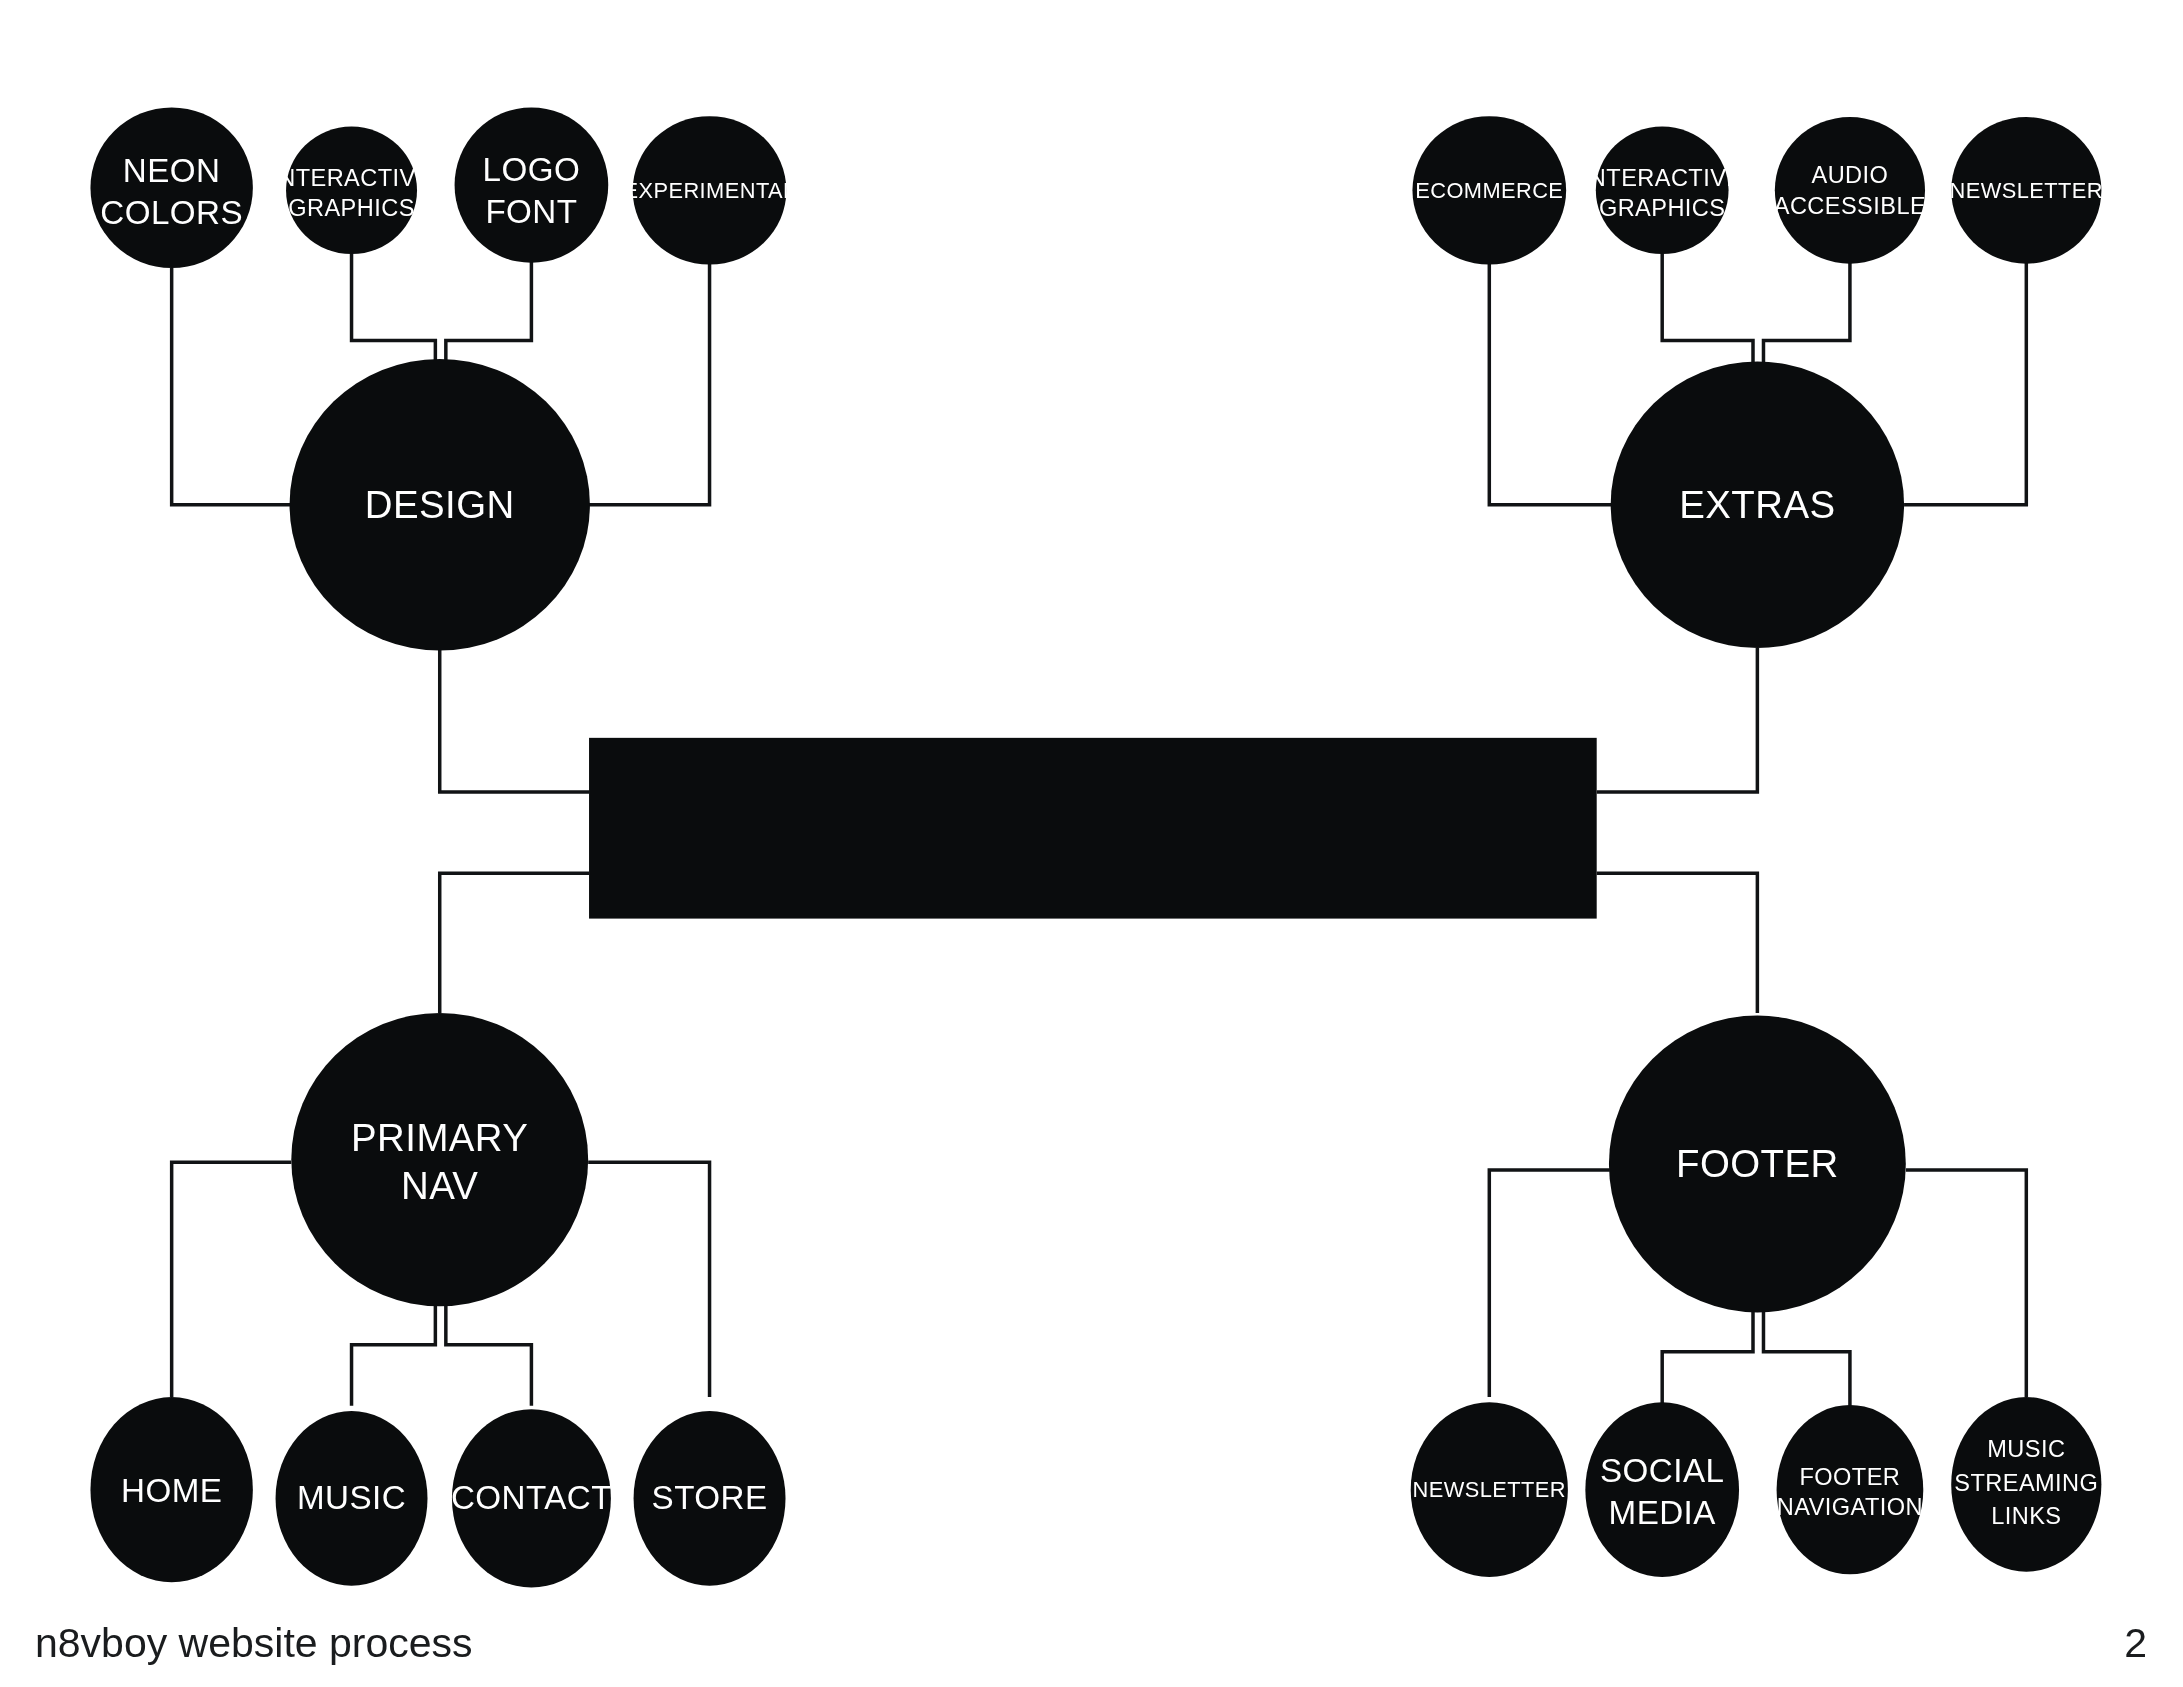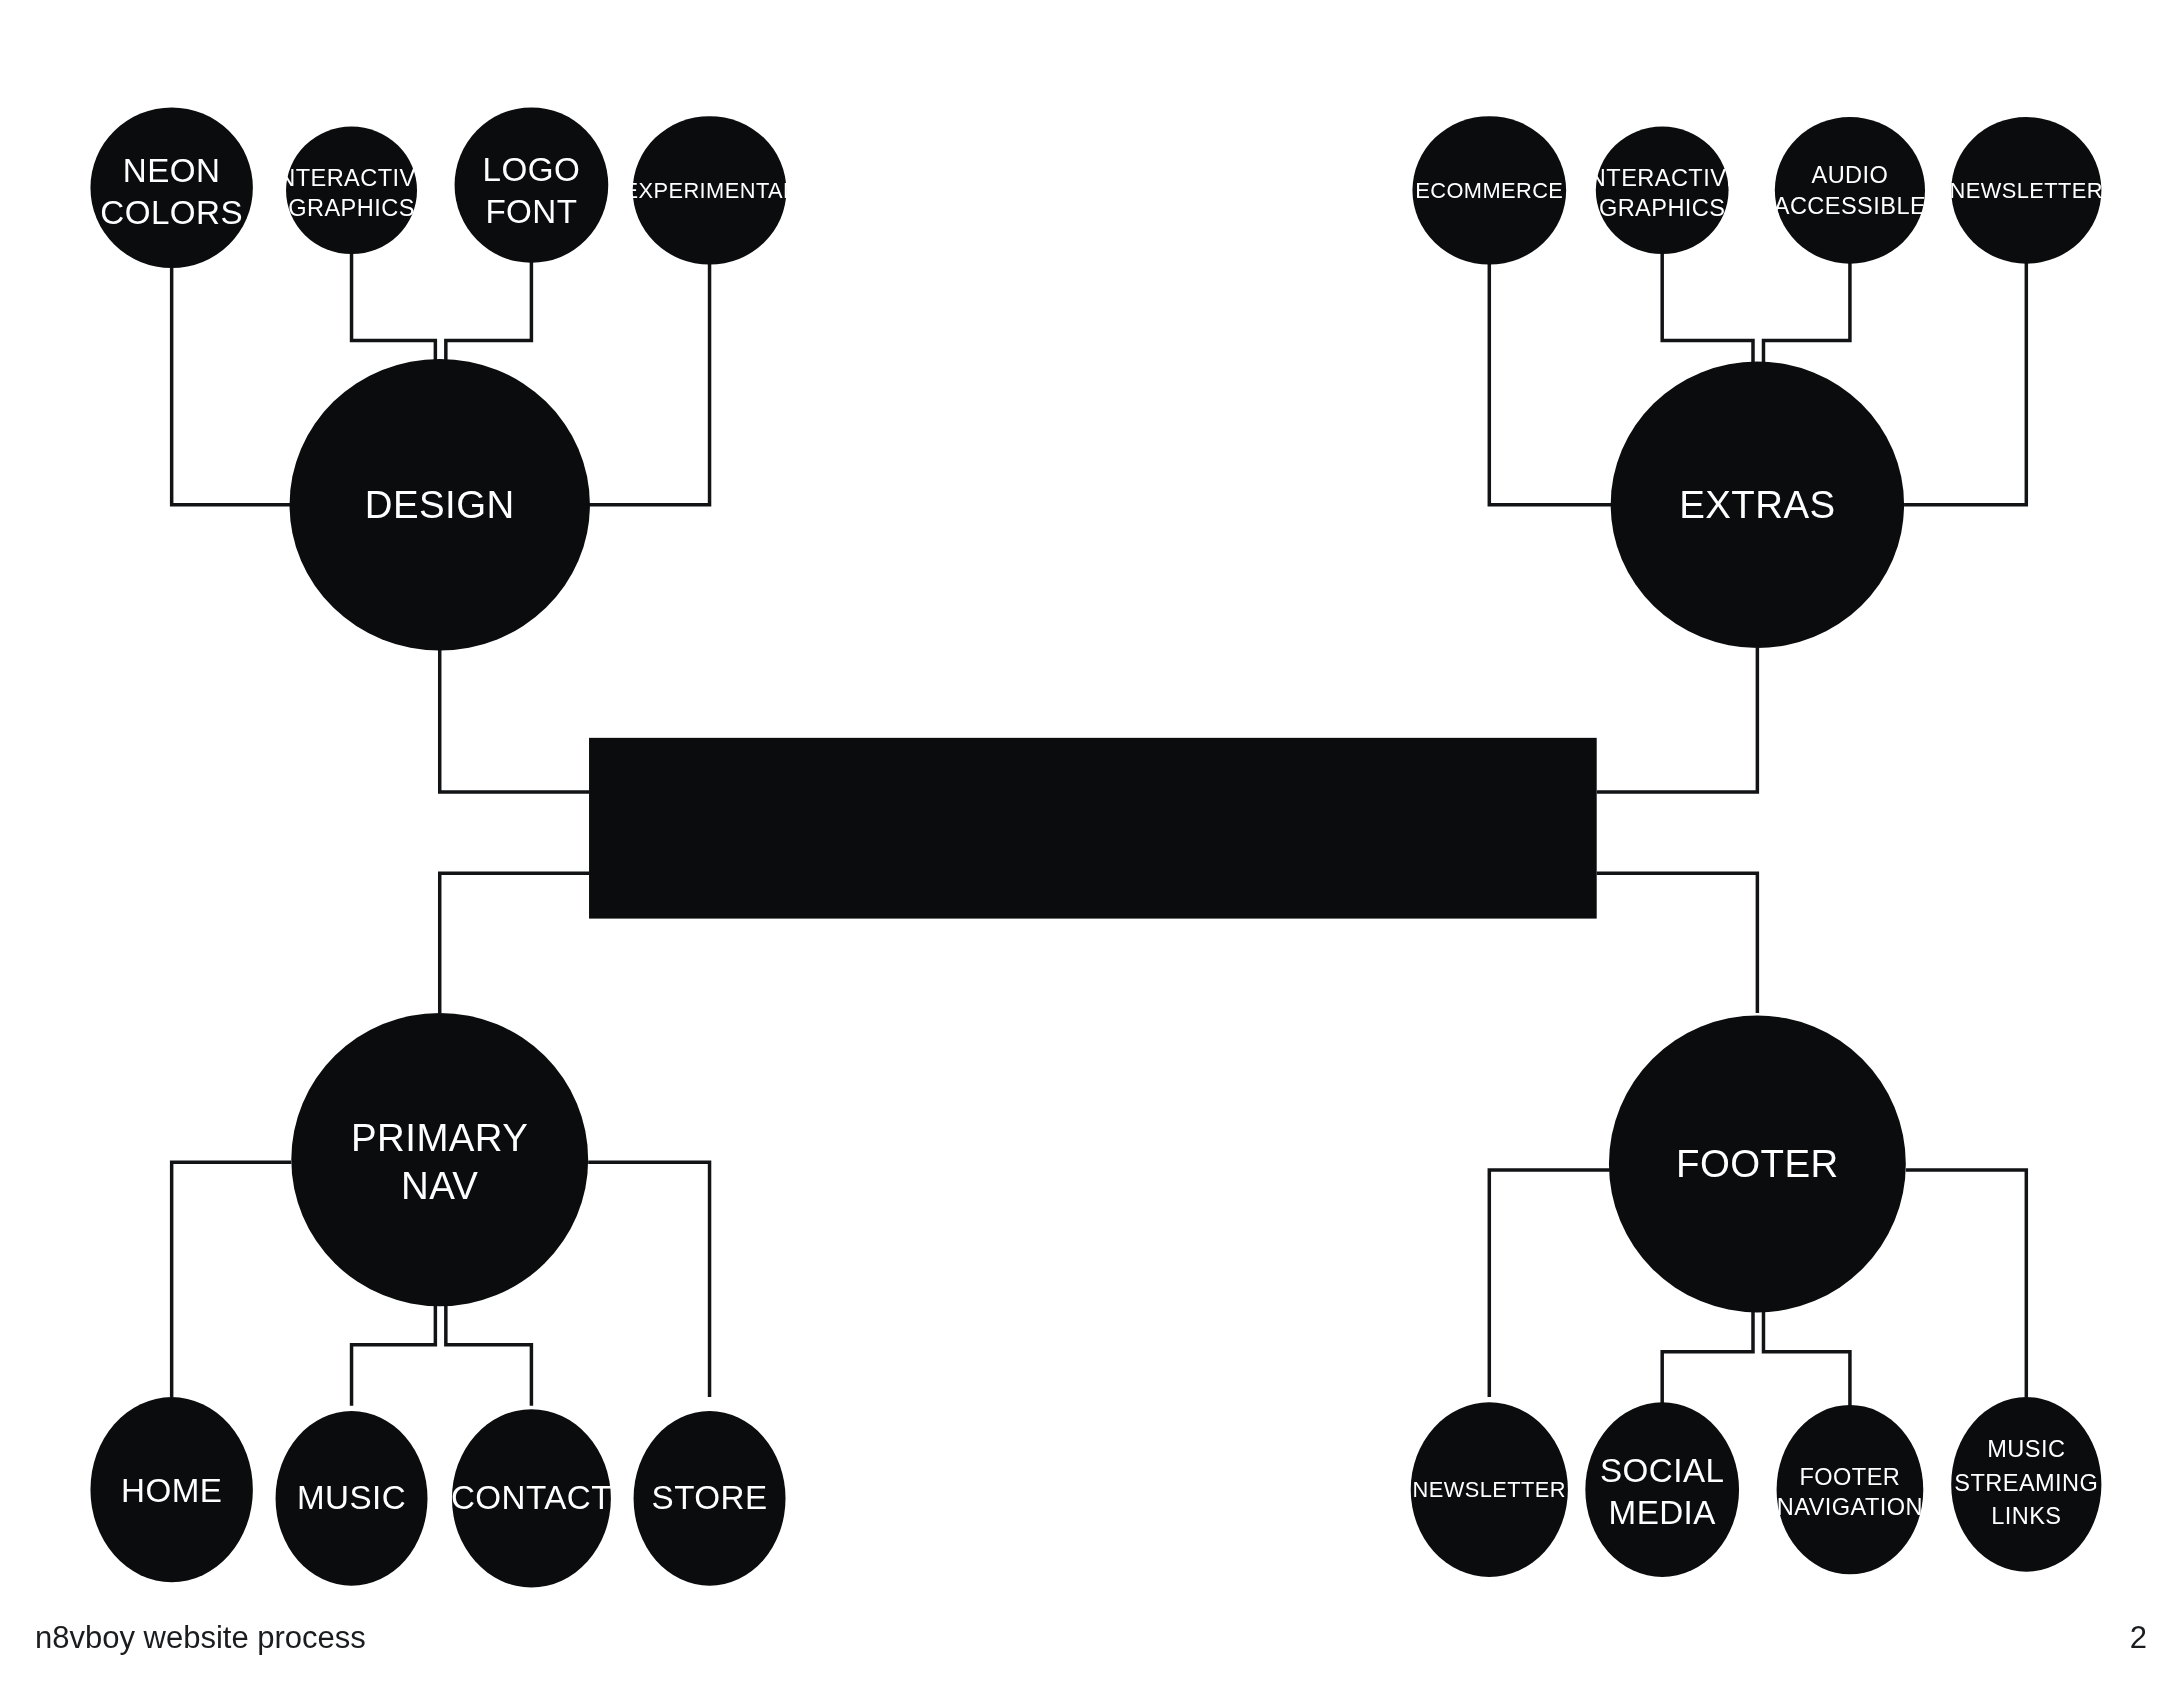--- a/index.html
+++ b/index.html
@@ -55,21 +55,21 @@
     font-weight: 700;
     font-size: 118px;
     text-anchor: middle;
     dominant-baseline: middle;
     letter-spacing: -1px;
     transform-box: fill-box;
   }
   .footer-text {
     position: absolute;
     font-family: "Liberation Sans", sans-serif;
-    font-size: 31px;
+    font-size: 41px;
     color: #1a1c1e;
     white-space: nowrap;
   }
   #footer-caption { left: 35px; top: 1620px; }
   #page-number    { right: 37px;  top: 1620px; }
 </style>
 </head>
 <body>
 
 <div id="page">

